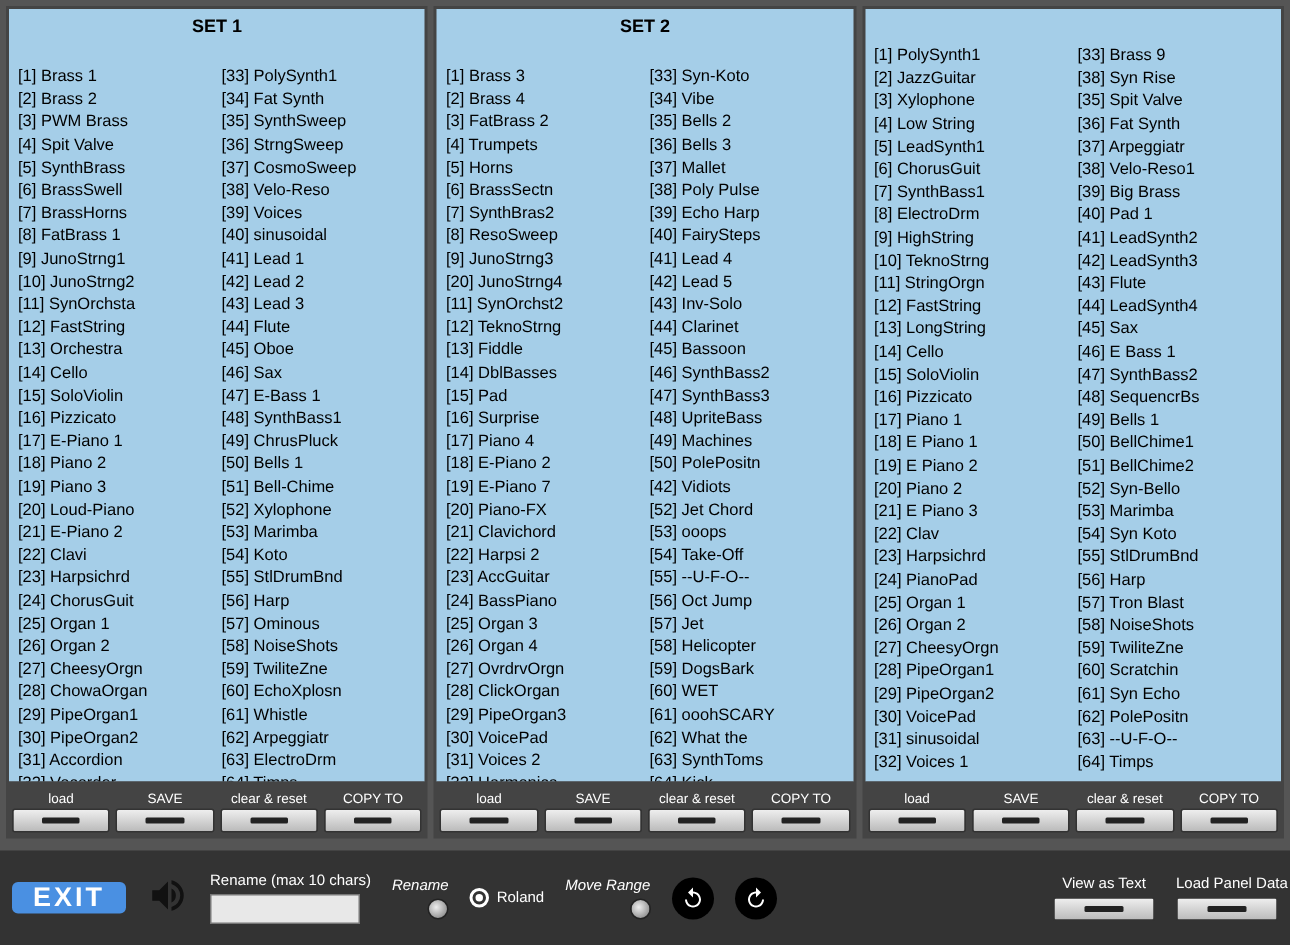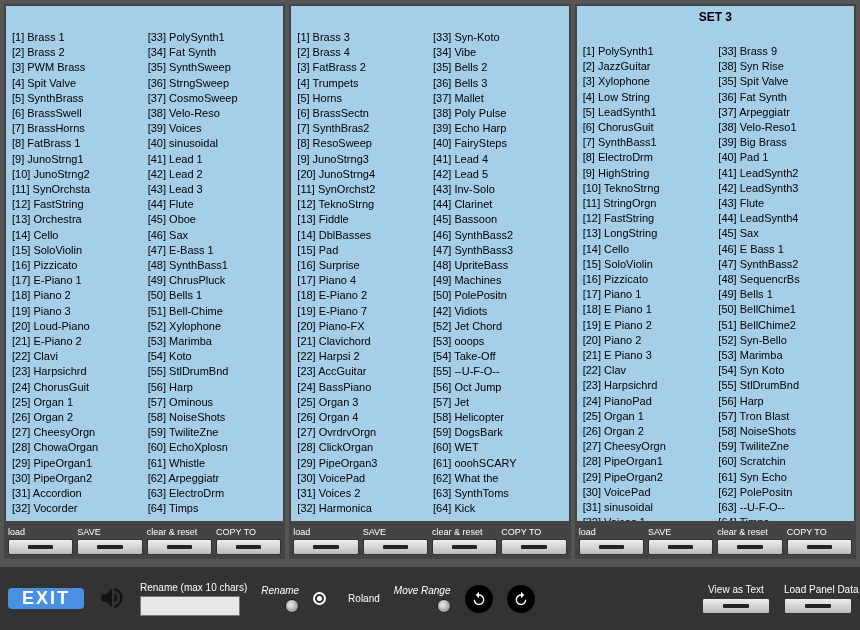--- a/index.html
+++ b/index.html
@@ -55,21 +55,21 @@
   }
   .set-btnrow {
     background: #444;
     display: flex;
     gap: 4px;
     padding: 6px 2px 2px 2px;
     justify-content: space-between;
   }
   .mini-btn {
     flex: 1;
-    text-align: left;
+    text-align: center;
     font-size: 9px;
     color: #fff;
   }
   .mini-btn .lbl { margin-bottom: 2px; white-space: nowrap; }
   .mini-btn .btn3d {
     height: 16px;
     background: linear-gradient(#eee,#bbb);
     border: 1px solid #333;
     border-radius: 2px;
     position: relative;
@@ -118,21 +118,21 @@
   }
   .radio {
     width:13px; height:13px; border-radius:50%;
     border:2px solid #fff; background:#333; display:inline-block;
     position:relative; cursor:pointer;
   }
   .radio.on::after {
     content:''; position:absolute; inset:2px;
     background:#fff; border-radius:50%;
   }
-  .roland-row { display:flex; align-items:center; gap:22px; }
+  .roland-row { display:flex; align-items:center; gap:5px; }
   .arrow-btn {
     width:28px; height:28px; border-radius:50%;
     background:#000; display:flex; align-items:center;
     justify-content:center; cursor:pointer;
   }
   .arrow-btn svg { width:16px; height:16px; fill:#fff; }
   .wide-mini { width:68px; }
   .wide-mini .lbl { text-align:center; margin-bottom:3px; white-space:nowrap; }
   .wide-mini .btn3d {
     height:16px; background:linear-gradient(#eee,#bbb);
@@ -144,20 +144,21 @@
   }
   .flex-spacer { flex:1; }
 </style>
 </head>
 <body>
 
 <div class="sets-row">
 
 <div class="set-panel">
       <div class="set-list">
+        <div class="set-title">SET 1</div>
         <div class="patch-cols">
           <div class="patch-col">
             <div class="patch-item">[1] Brass 1</div>
             <div class="patch-item">[2] Brass 2</div>
             <div class="patch-item">[3] PWM Brass</div>
             <div class="patch-item">[4] Spit Valve</div>
             <div class="patch-item">[5] SynthBrass</div>
             <div class="patch-item">[6] BrassSwell</div>
             <div class="patch-item">[7] BrassHorns</div>
             <div class="patch-item">[8] FatBrass 1</div>
@@ -236,20 +237,21 @@
           <div class="btn3d"></div>
         </div>
         <div class="mini-btn">
           <div class="lbl">COPY TO</div>
           <div class="btn3d"></div>
         </div>
       </div>
     </div>
     <div class="set-panel">
       <div class="set-list">
+        <div class="set-title">SET 2</div>
         <div class="patch-cols">
           <div class="patch-col">
             <div class="patch-item">[1] Brass 3</div>
             <div class="patch-item">[2] Brass 4</div>
             <div class="patch-item">[3] FatBrass 2</div>
             <div class="patch-item">[4] Trumpets</div>
             <div class="patch-item">[5] Horns</div>
             <div class="patch-item">[6] BrassSectn</div>
             <div class="patch-item">[7] SynthBras2</div>
             <div class="patch-item">[8] ResoSweep</div>
@@ -328,21 +330,20 @@
           <div class="btn3d"></div>
         </div>
         <div class="mini-btn">
           <div class="lbl">COPY TO</div>
           <div class="btn3d"></div>
         </div>
       </div>
     </div>
     <div class="set-panel">
       <div class="set-list">
-        <div class="set-title">SET 3</div>
         <div class="patch-cols">
           <div class="patch-col">
             <div class="patch-item">[1] PolySynth1</div>
             <div class="patch-item">[2] JazzGuitar</div>
             <div class="patch-item">[3] Xylophone</div>
             <div class="patch-item">[4] Low String</div>
             <div class="patch-item">[5] LeadSynth1</div>
             <div class="patch-item">[6] ChorusGuit</div>
             <div class="patch-item">[7] SynthBass1</div>
             <div class="patch-item">[8] ElectroDrm</div>

